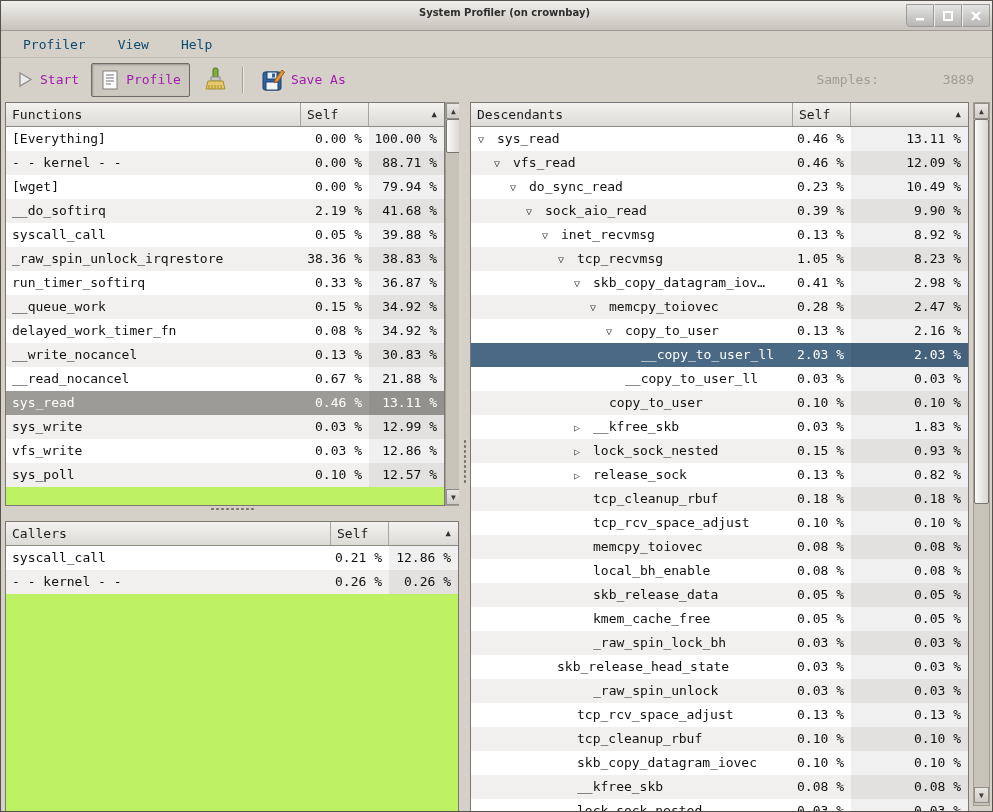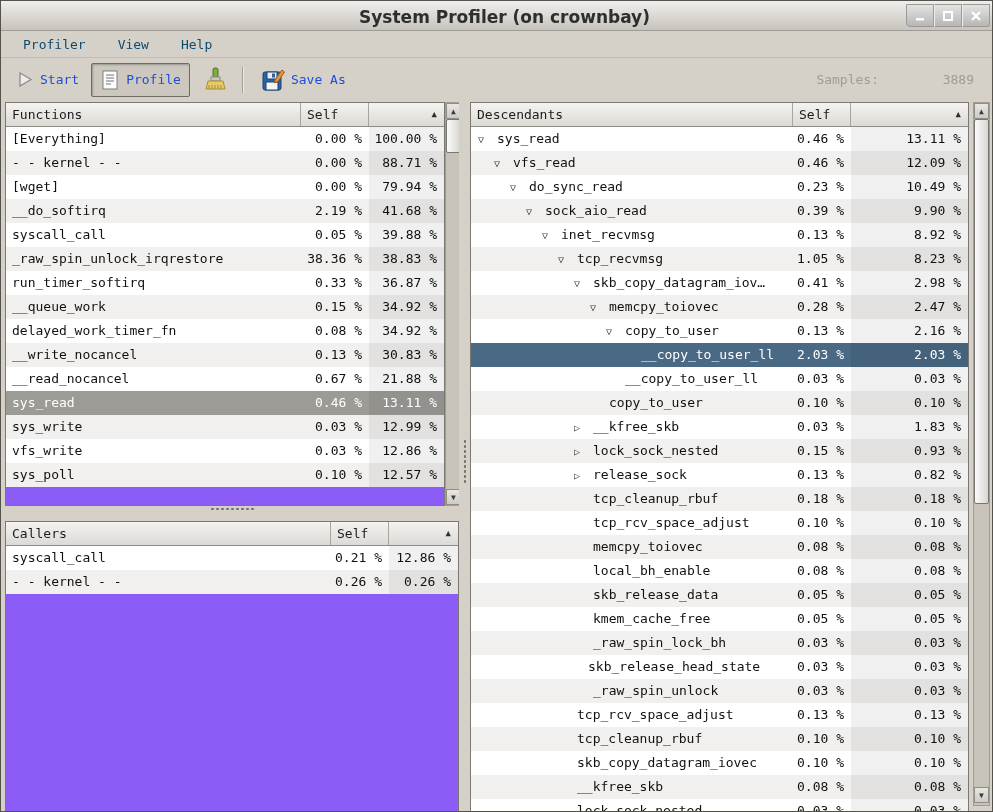--- a/index.html
+++ b/index.html
@@ -8,56 +8,56 @@
 
   .window { position:absolute; top:0; left:0; width:993px; height:812px;
             background:#d5d1c9; border:1px solid #55524c; overflow:hidden; }
 
   
   .titlebar { position:absolute; top:0; left:0; width:100%; height:30px;
               background:linear-gradient(#f0efed, #d3d0ca 70%, #c7c4bd);
               border-bottom:1px solid #9f9b94; }
   .title-text { position:absolute; left:0; right:0; top:6px; text-align:center;
                 font-family:"DejaVu Sans","Liberation Sans",sans-serif;
-                font-weight:bold; font-size:17px; color:#2e2e2e;padding-left:16px; }
+                font-weight:bold; font-size:10px; color:#2e2e2e;padding-left:16px; }
   .winbtns { position:absolute; top:3px; right:2px; display:flex; }
   .winbtn { width:28px; height:23px; background:linear-gradient(#e3e3e3,#b7b6b4);
             border:1px solid #9b9a97; border-left:1px solid #efefee;
             display:flex; align-items:center; justify-content:center; }
   .winbtn:first-child { border-left:1px solid #9b9a97; border-bottom-left-radius:4px; }
   .winbtn:last-child { border-bottom-right-radius:2px; }
 
   
   .menubar { position:absolute; top:30px; left:0; width:100%; height:27px;
              background:#d5d1c9; border-bottom:1px solid #c0bcb4;
              display:flex; align-items:center; padding-left:12px; }
   .menu-item { padding:3px 10px; margin-right:12px; color:#0c4a6e; }
 
   
   .toolbar { position:absolute; top:58px; left:0; width:100%; height:41px;
              background:#d5d1c9; display:flex; align-items:center; padding-left:8px; }
-  .tbtn { height:34px; display:flex; align-items:center; padding:0 8px; color:#1d4ed8; }
+  .tbtn { height:34px; display:flex; align-items:center; padding:0 8px; color:#a21caf; }
   .tbtn .lbl { margin-left:6px; }
   .tbtn.pressed { background:#ccc8c0; border:1px solid #6e6b65;
                   box-shadow:inset 1px 1px 2px rgba(0,0,0,0.25); border-radius:2px; }
   .tsep { width:1px; height:26px; background:#a49f97; margin:0 10px 0 6px;
           box-shadow:1px 0 0 #eceae6; }
   .samples { position:absolute; right:18px; top:0; height:41px; display:flex;
              align-items:center; color:#a09c94; }
   .samples .val { display:inline-block; width:95px; text-align:right; }
 
   
   .panel { position:absolute; background:#fff; border:1px solid #7b7871; overflow:hidden; }
   .thead { display:flex; height:24px; background:linear-gradient(#f4f3f1,#dcdad5);
            border-bottom:1px solid #8e8b85; }
   .th { line-height:23px; padding-left:6px; color:#1c1c1c; border-right:1px solid #a8a5a0;
         position:relative; overflow:hidden; white-space:pre; }
   .th:last-child { border-right:none; }
   .th .sort { position:absolute; right:7px; top:0; font-size:9px; color:#2f2f2f; }
-  .tbody { overflow:hidden; position:relative; background:#8b5cf6; }
+  .tbody { overflow:hidden; position:relative; background:#bef264; }
   .trow { display:flex; height:24px; line-height:24px; background:#fff; }
   .trow.alt { background:#f1f0ee; }
   .trow.sel-active { background:#4a6984; color:#fff; }
   .trow.sel-inactive { background:#9d9b96; color:#fff; }
   .cell { overflow:hidden; white-space:pre; }
   .cell.name { padding-left:6px; }
   .cell.num { text-align:right; padding-right:7px; }
   .cell.shade { box-shadow:inset 0 0 0 99px rgba(0,0,0,0.06); }
 
   
@@ -402,21 +402,21 @@
           <div class="cell name c-name" style="padding-left: 103px;"><span class="expander"></span><span>kmem_cache_free</span></div>
           <div class="cell num c-self">0.05 %</div>
           <div class="cell num c-total shade">0.05 %</div>
         </div>
         <div class="trow alt">
           <div class="cell name c-name" style="padding-left: 103px;"><span class="expander"></span><span>_raw_spin_lock_bh</span></div>
           <div class="cell num c-self">0.03 %</div>
           <div class="cell num c-total shade">0.03 %</div>
         </div>
         <div class="trow">
-          <div class="cell name c-name" style="padding-left: 98px;"><span class="expander"></span><span>skb_release_head_state</span></div>
+          <div class="cell name c-name" style="padding-left: 67px;"><span class="expander"></span><span>skb_release_head_state</span></div>
           <div class="cell num c-self">0.03 %</div>
           <div class="cell num c-total shade">0.03 %</div>
         </div>
         <div class="trow alt">
           <div class="cell name c-name" style="padding-left: 103px;"><span class="expander"></span><span>_raw_spin_unlock</span></div>
           <div class="cell num c-self">0.03 %</div>
           <div class="cell num c-total shade">0.03 %</div>
         </div>
         <div class="trow">
           <div class="cell name c-name" style="padding-left: 87px;"><span class="expander"></span><span>tcp_rcv_space_adjust</span></div>

